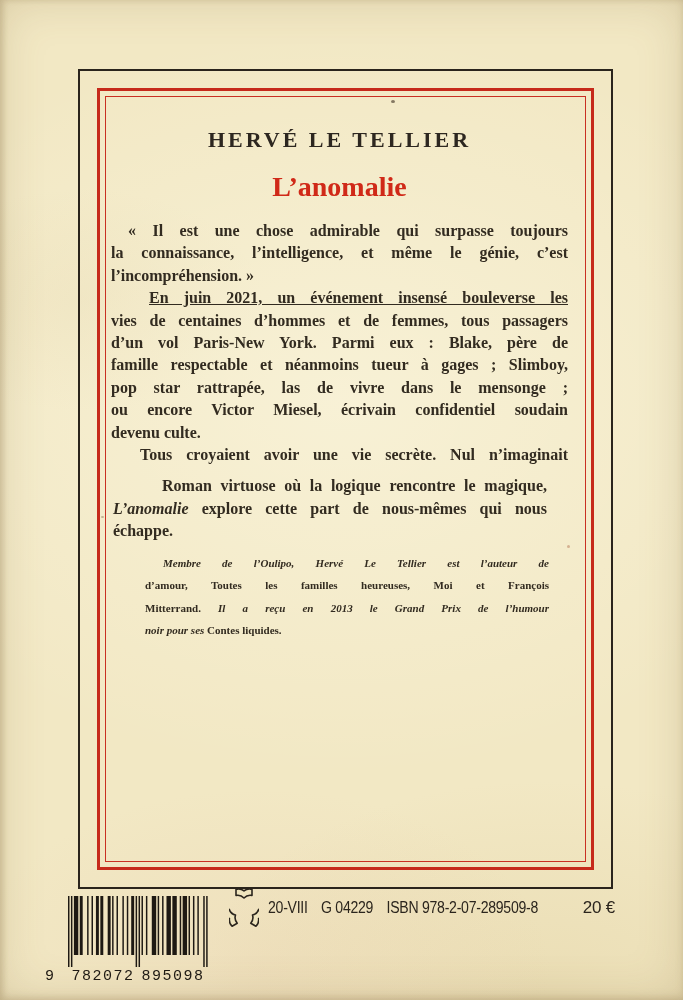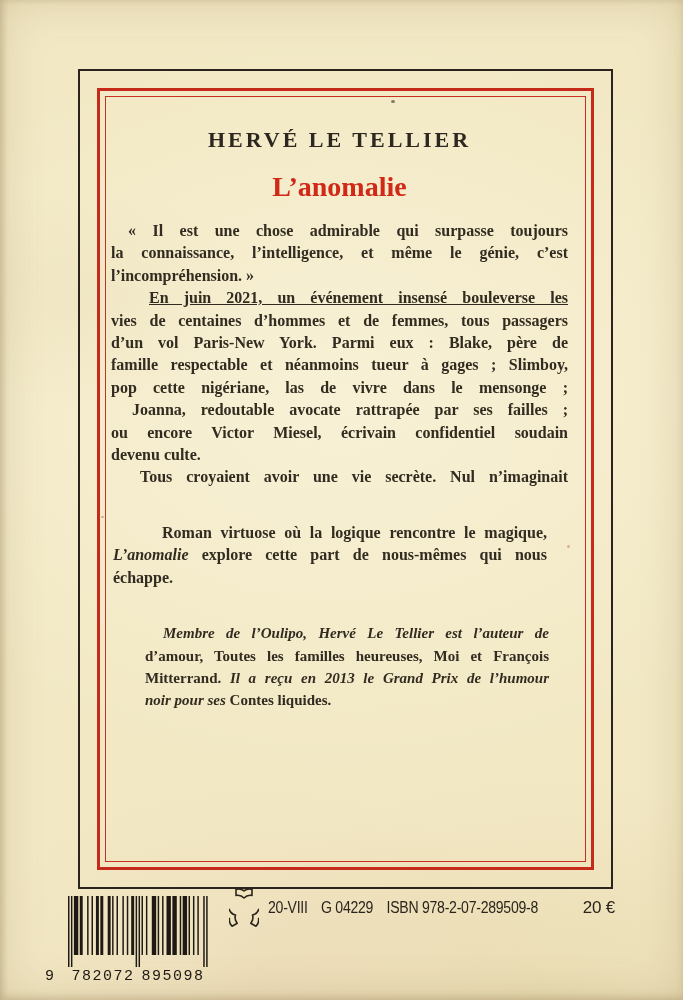--- a/index.html
+++ b/index.html
@@ -21,23 +21,23 @@
   .frame-red-inner{position:absolute; inset:5px; border:1px solid #c93022;}
   
   .author{position:absolute; left:111px; top:127px; width:457px; text-align:center;
     font-size:22px; font-weight:bold; letter-spacing:3px; color:#2d2720;}
   .title{position:absolute; left:111px; top:171px; width:457px; text-align:center;
     font-size:28px; font-weight:bold; color:#d02918;}
   
   .body{position:absolute; left:111px; top:220px; width:457px;
     font-size:16px; font-weight:bold; color:#322b20;}
   .para{margin:0;}
-  .para.gap1{margin-top:33px;}
+  .para.gap1{margin-top:9px;}
   .para.p4{margin-left:2px; width:434px;}
-  .para.p5{margin-left:34px; width:404px; font-size:15px;}
+  .para.p5{margin-left:34px; width:404px; font-size:11px;}
   .line{line-height:22.4px; text-align:justify; text-align-last:justify; white-space:normal;}
   .line.last{text-align-last:left;}
   .it{font-style:italic;}
   
   .barcode{position:absolute; left:44px; top:896px;}
   .bc-digit{font-family:"Liberation Mono", monospace; font-size:15px; letter-spacing:1.5px; fill:#1e1913;}
   .logo{position:absolute; left:229px; top:889px;}
   .colophon{position:absolute; left:268px; top:897px; height:22px; line-height:22px;
     font-family:"Liberation Sans", sans-serif; font-size:16px; color:#2b251d;
     letter-spacing:-0.3px; transform:scaleX(0.88); transform-origin:left center; white-space:nowrap;}
@@ -68,22 +68,21 @@
       <div class="para">
         <div class="line" style="text-indent: 17px;"><span>« Il est une chose admirable qui surpasse toujours</span></div>
         <div class="line"><span>la connaissance, l’intelligence, et même le génie, c’est</span></div>
         <div class="line last"><span>l’incompréhension. »</span></div>
       </div>
       <div class="para">
         <div class="line" style="text-indent: 38px; text-decoration: underline;"><span>En juin 2021, un événement insensé bouleverse les</span></div>
         <div class="line"><span>vies de centaines d’hommes et de femmes, tous passagers</span></div>
         <div class="line"><span>d’un vol Paris-New York. Parmi eux : Blake, père de</span></div>
         <div class="line"><span>famille respectable et néanmoins tueur à gages ; Slimboy,</span></div>
-        <div class="line"><span>pop cette nigériane, las de vivre dans le mensonge ;</span></div>
-        <div class="line" style="text-indent: 21px;"><span>Joanna, redoutable avocate rattrapée par ses failles ;</span></div>
+        <div class="line"><span>pop star rattrapée, las de vivre dans le mensonge ;</span></div>
         <div class="line"><span>ou encore Victor Miesel, écrivain confidentiel soudain</span></div>
         <div class="line last"><span>devenu culte.</span></div>
       </div>
       <div class="para">
         <div class="line" style="text-indent: 29px;"><span>Tous croyaient avoir une vie secrète. Nul n’imaginait</span></div>
       </div>
       <div class="para gap1 p4">
         <div class="line" style="text-indent: 49px;"><span>Roman virtuose où la logique rencontre le magique,</span></div>
         <div class="line"><span class="it">L’anomalie</span><span> explore cette part de nous-mêmes qui nous</span></div>
         <div class="line last"><span>échappe.</span></div>

